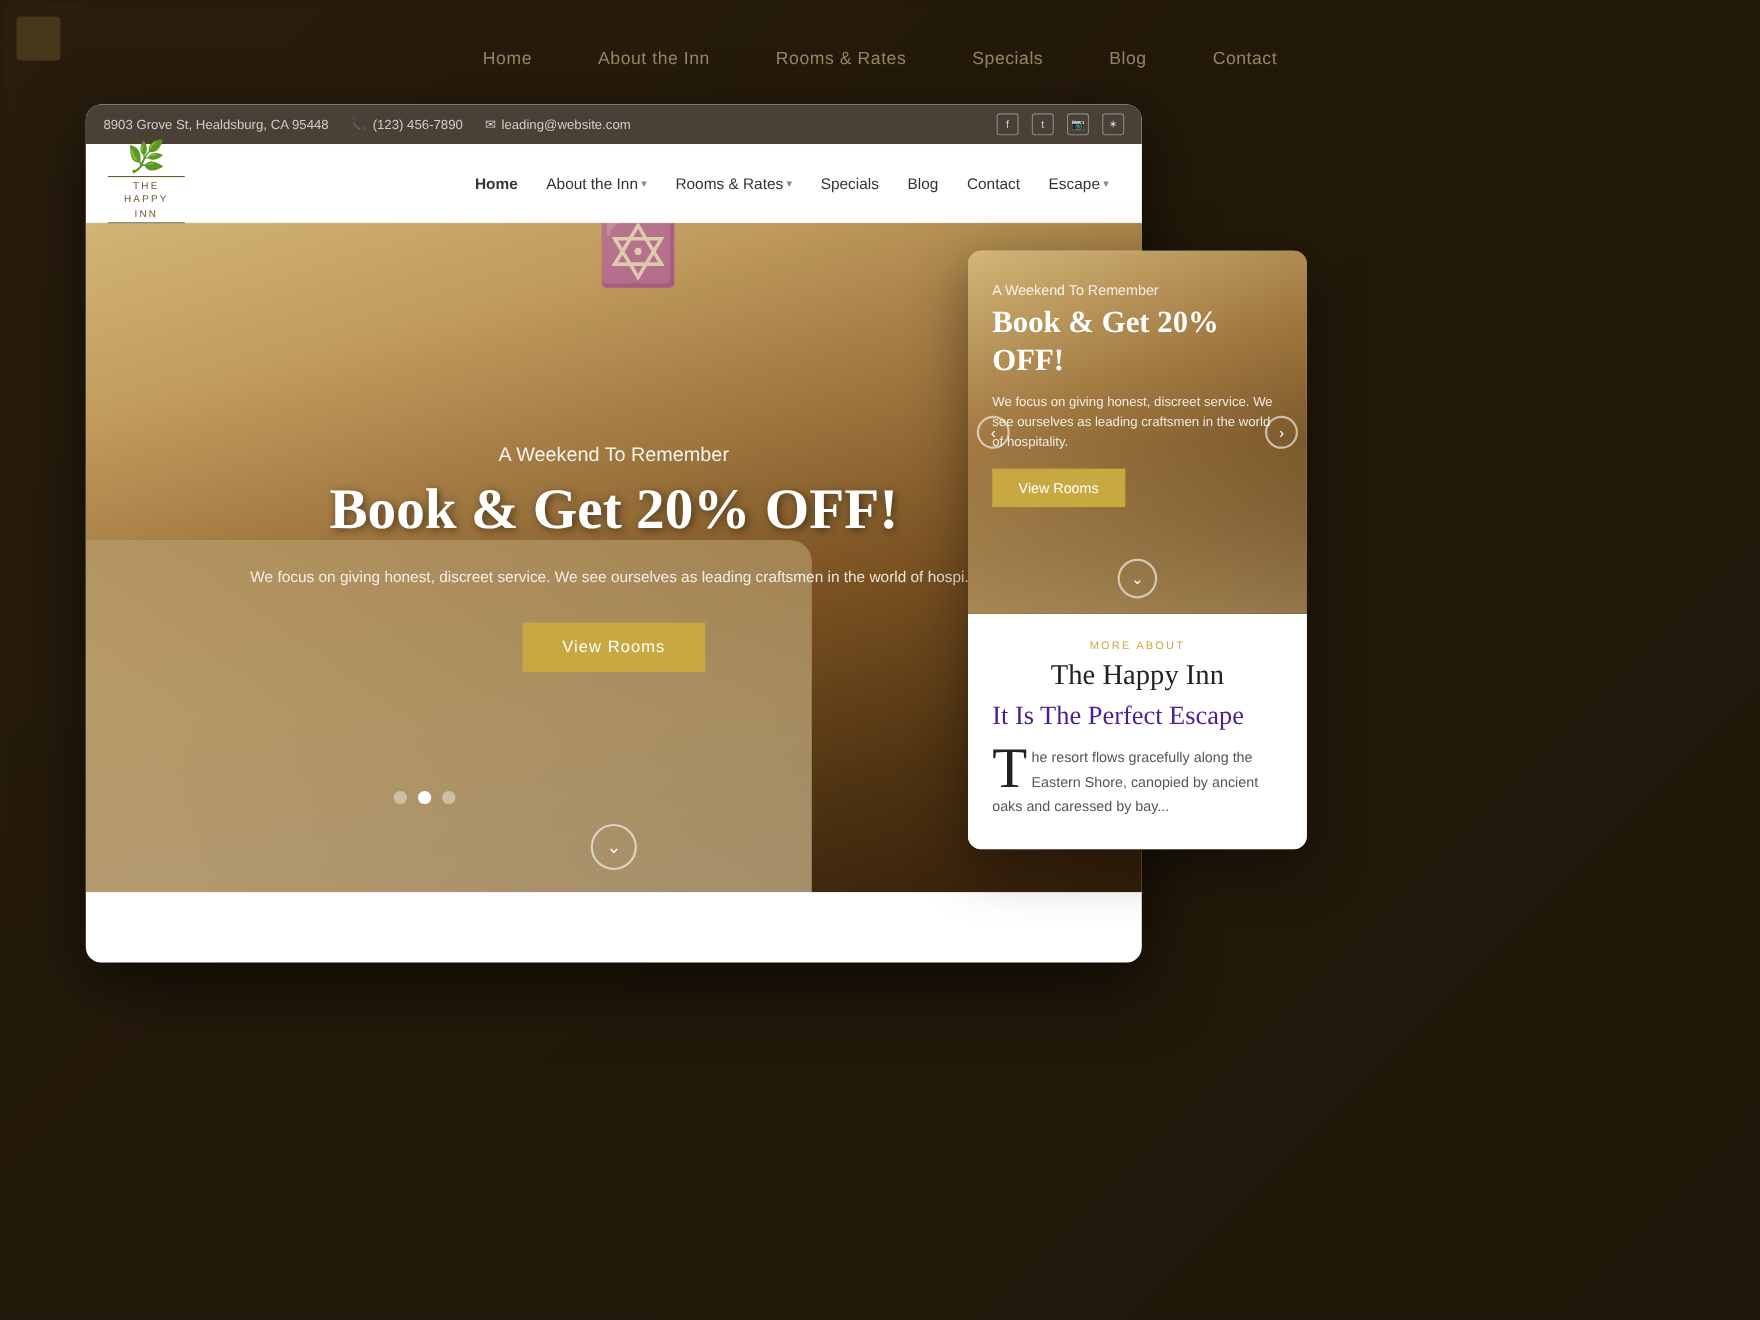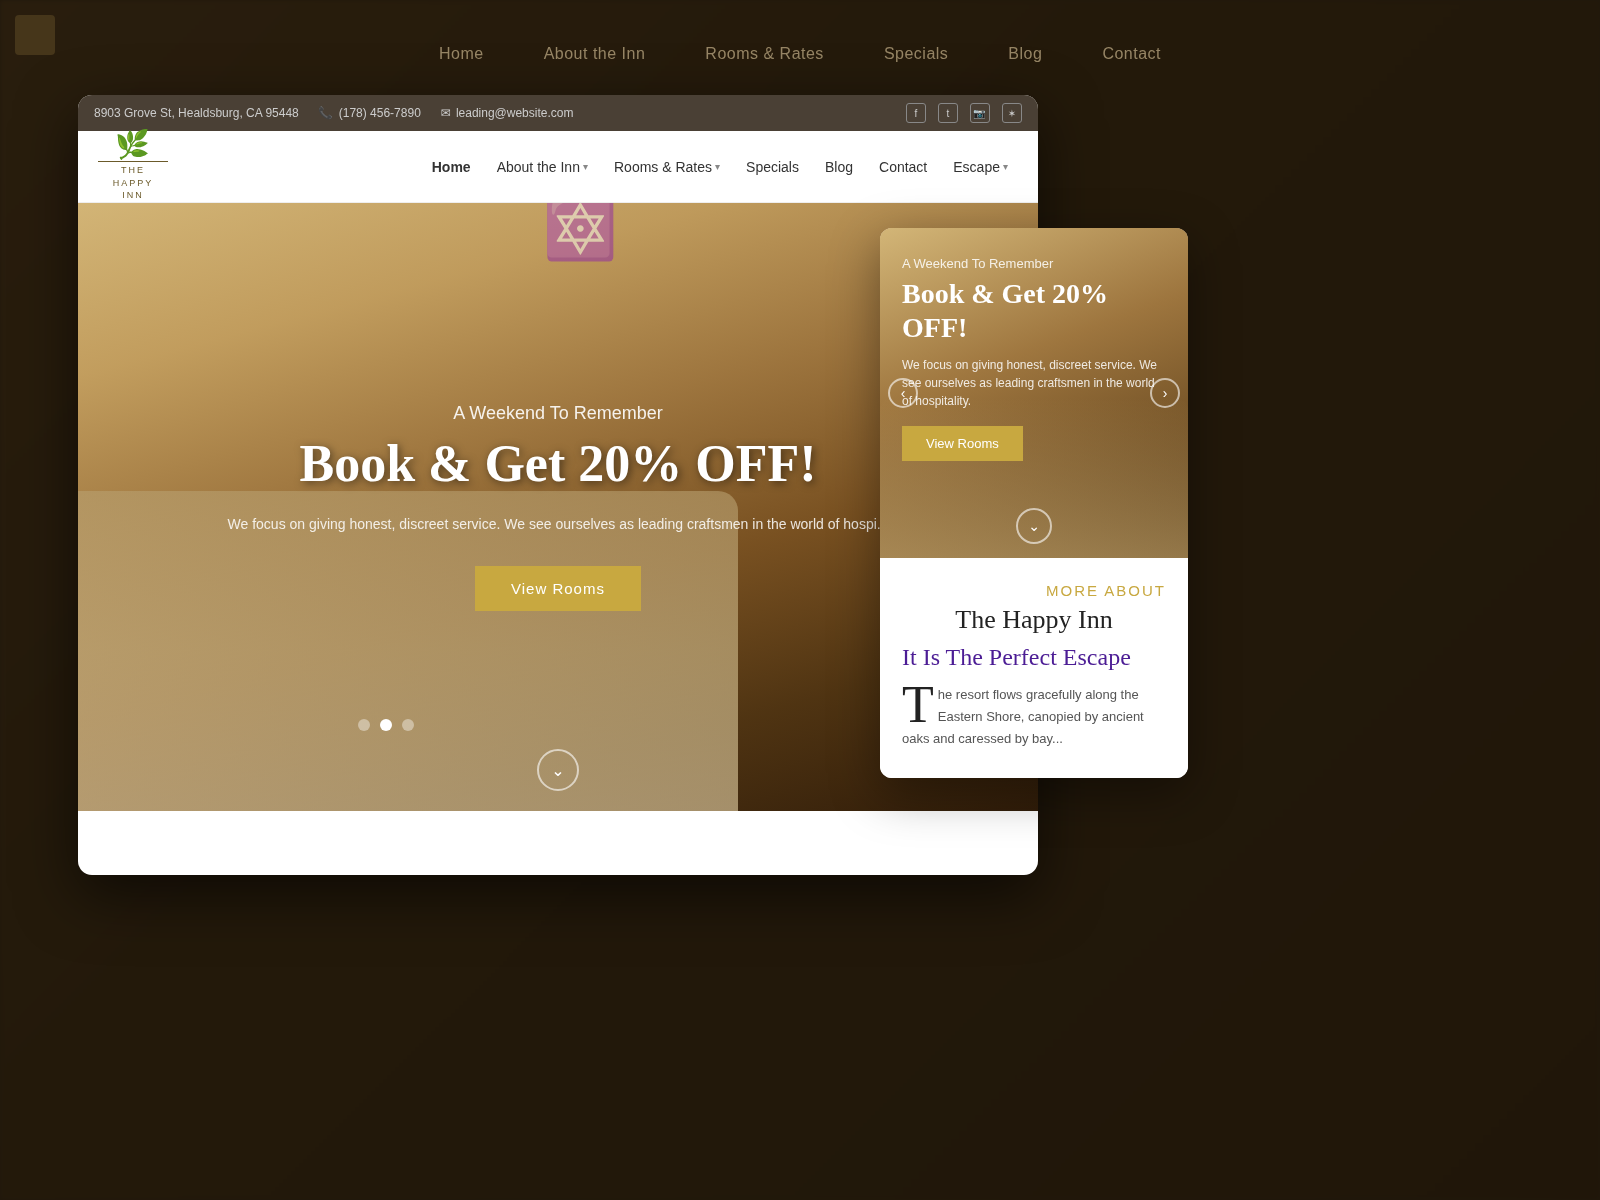--- a/index.html
+++ b/index.html
@@ -92,21 +92,21 @@
       color: #6b5a2a;
     }
     .logo-text {
       font-family: Arial, sans-serif;
       font-size: 9px;
       letter-spacing: 2px;
       color: #6b5a2a;
       text-align: center;
       line-height: 1.4;
       border-top: 1px solid #6b5a2a;
-      border-bottom: 1px solid #737373;
+      border-bottom: 5px solid #737373;
       padding: 2px 4px;
     }
     .nav-links {
       display: flex;
       gap: 6px;
       align-items: center;
     }
     .nav-link {
       font-family: Arial, sans-serif;
       font-size: 14px;
@@ -339,24 +339,24 @@
       cursor: pointer;
     }
 
     
     .popup-about {
       padding: 24px 22px 28px;
       background: white;
     }
     .popup-more-label {
       font-family: Arial, sans-serif;
-      font-size: 15px;
+      font-size: 10px;
       letter-spacing: 2px;
       color: #c8a840;
-      text-align: right;
+      text-align: center;
       margin-bottom: 6px;
     }
     .popup-about-title {
       font-size: 26px;
       color: #222;
       text-align: center;
       margin-bottom: 8px;
     }
     .popup-escape-title {
       font-size: 24px;
@@ -427,21 +427,21 @@
 
 <div class="browser-window">
 
   <div class="top-bar">
     <div class="top-bar-left">
       <div class="top-bar-item">
         <span>8903 Grove St, Healdsburg, CA 95448</span>
       </div>
       <div class="top-bar-item">
         <span>📞</span>
-        <span>(178) 456-7890</span>
+        <span>(123) 456-7890</span>
       </div>
       <div class="top-bar-item">
         <span>✉</span>
         <span>leading@website.com</span>
       </div>
     </div>
     <div class="top-bar-social">
       <div class="social-icon">f</div>
       <div class="social-icon">t</div>
       <div class="social-icon">📷</div>

